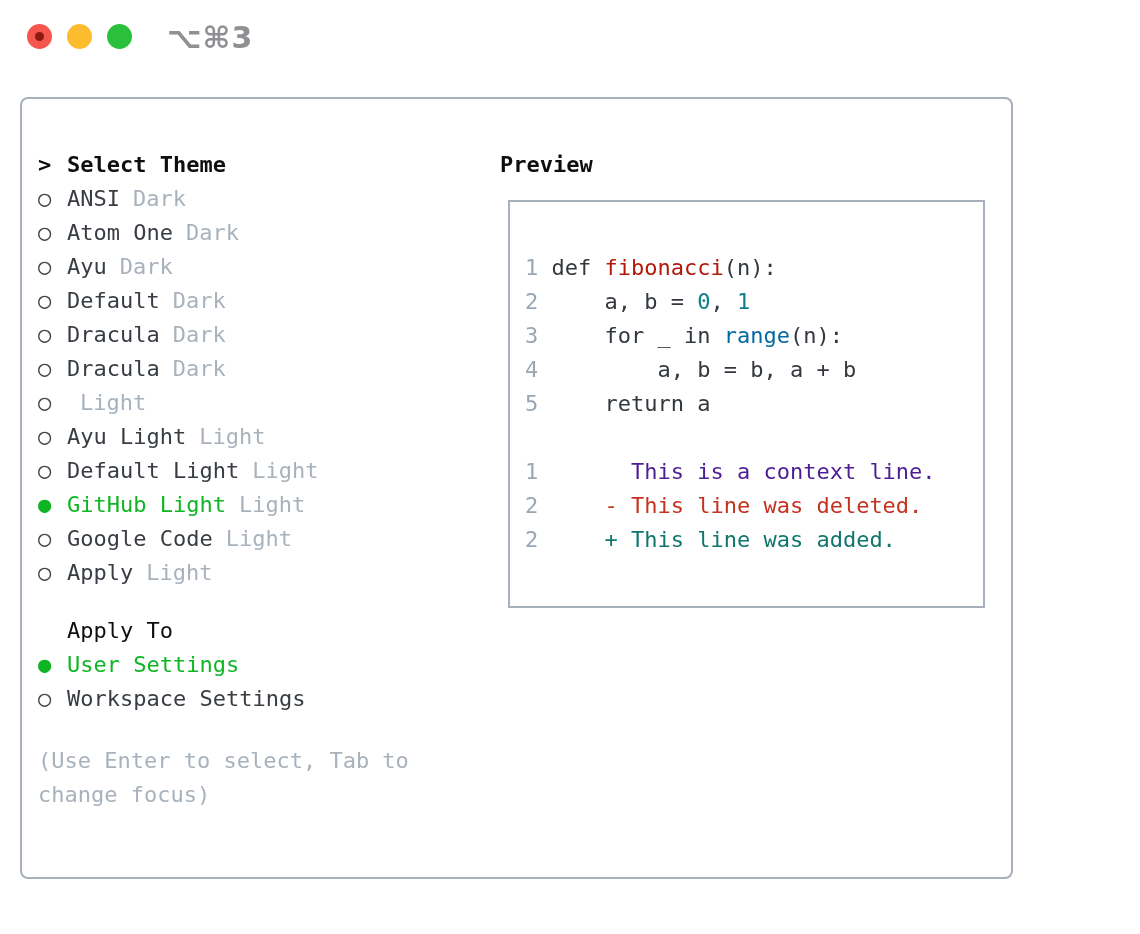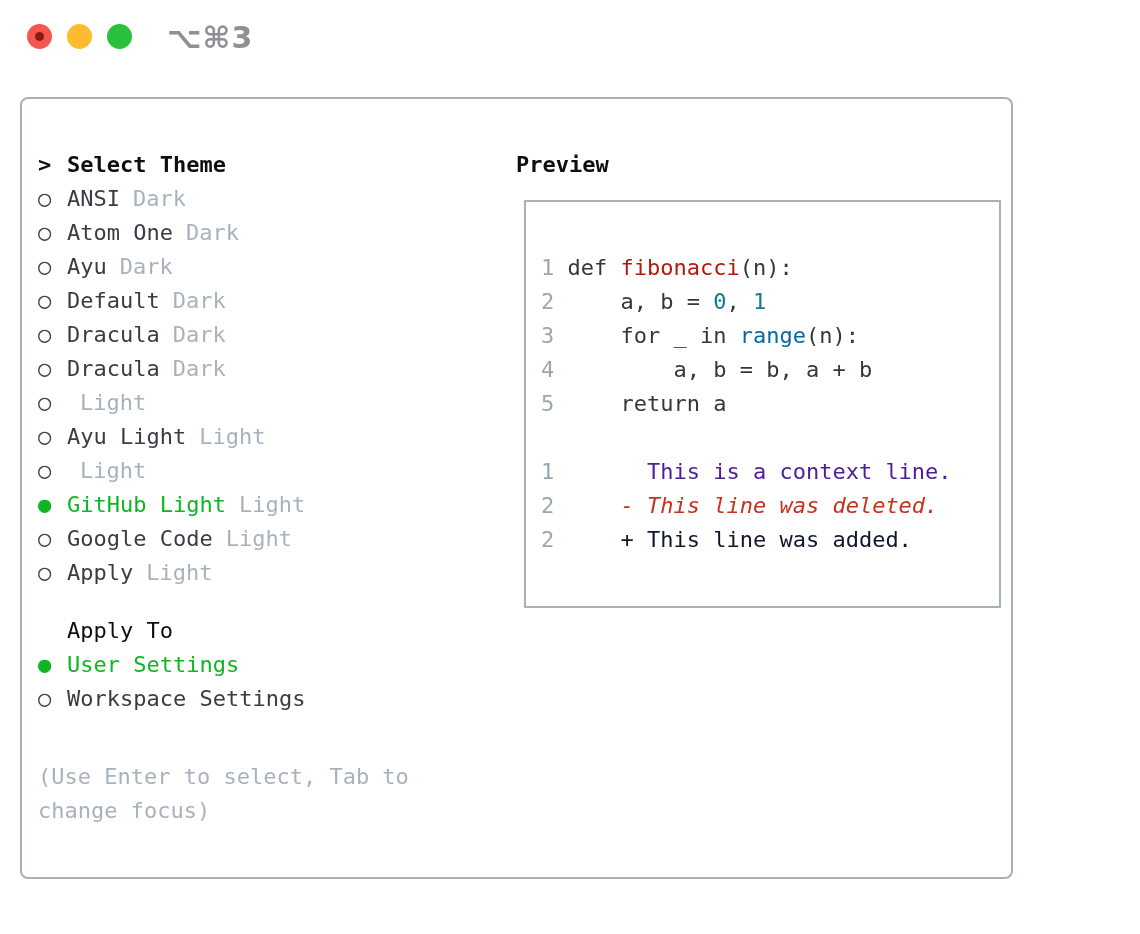--- a/index.html
+++ b/index.html
@@ -13,44 +13,44 @@
   .light.red .dot{width:9px;height:9px;border-radius:50%;background:#8c1a10;}
   .light.yellow{background:#fdbc2e;}
   .light.green{background:#2bc03c;}
   .win-title{position:absolute;left:167px;top:20px;font-size:30px;font-weight:bold;color:#909094;
              font-family:"DejaVu Sans","Liberation Sans",sans-serif;letter-spacing:1px;}
   
   .panel{position:absolute;left:20px;top:97px;width:993px;height:782px;box-sizing:border-box;
          border:2px solid #a8b1bb;border-radius:8px;background:#fff;
          display:flex;padding:49px 0 0 16px;font-size:22px;line-height:34px;color:#383d44;}
   .left-col{width:462px;flex:none;}
-  .right-col{flex:1;margin-left:16px;}
+  .right-col{flex:1;}
   .row{display:flex;height:34px;align-items:baseline;}
   .marker{width:29px;flex:none;white-space:pre;color:#42474e;}
   .header-row .marker,.header-row .label{color:#0c0e10;font-weight:bold;}
   .apply-header .label{color:#0c0e10;}
   .tname,.label{white-space:pre;}
   .tsuffix{color:#a8b2bd;white-space:pre;margin-left:13px;}
   .selected .marker,.selected .tname,.selected .label{color:#10b524;}
   .apply-section{margin-top:24px;}
-  .hint{margin-top:44px;color:#a8b2bd;white-space:pre;}
+  .hint{margin-top:28px;color:#a8b2bd;white-space:pre;}
   
   .preview-header{height:34px;font-weight:bold;color:#0c0e10;}
   .pbox{margin-top:18px;margin-left:8px;width:477px;height:408px;box-sizing:border-box;
         border:2px solid #a8b1bb;padding:49px 0 0 15px;background:#fff;}
   .pline{height:34px;white-space:pre;}
   .pline span{white-space:pre;}
   .gut{color:#9aa6b2;}
   .t-plain{color:#33383e;}
   .t-func{color:#b2190b;}
   .t-builtin{color:#0369a1;}
   .t-num{color:#0d8087;}
   .t-context{color:#4c1d95;}
-  .t-deleted{color:#c5331f;font-style:italic;}
-  .t-added{color:#0f172a;}
+  .t-deleted{color:#c5331f;}
+  .t-added{color:#0f766e;}
 </style>
 </head>
 <body>
 
 <div class="screen">
 
   <div class="titlebar">
     <div class="lights">
       <span class="light red">
           <span class="dot"></span>
@@ -114,20 +114,21 @@
           </div>
 
           <div class="row theme-item unselected">
             <span class="marker">○</span>
             <span class="tname">Ayu Light</span>
             <span class="tsuffix">Light</span>
           </div>
 
           <div class="row theme-item unselected">
             <span class="marker">○</span>
+            <span class="tname">Default Light</span>
             <span class="tsuffix">Light</span>
           </div>
 
           <div class="row theme-item selected">
             <span class="marker">●</span>
             <span class="tname">GitHub Light</span>
             <span class="tsuffix">Light</span>
           </div>
 
           <div class="row theme-item unselected">

